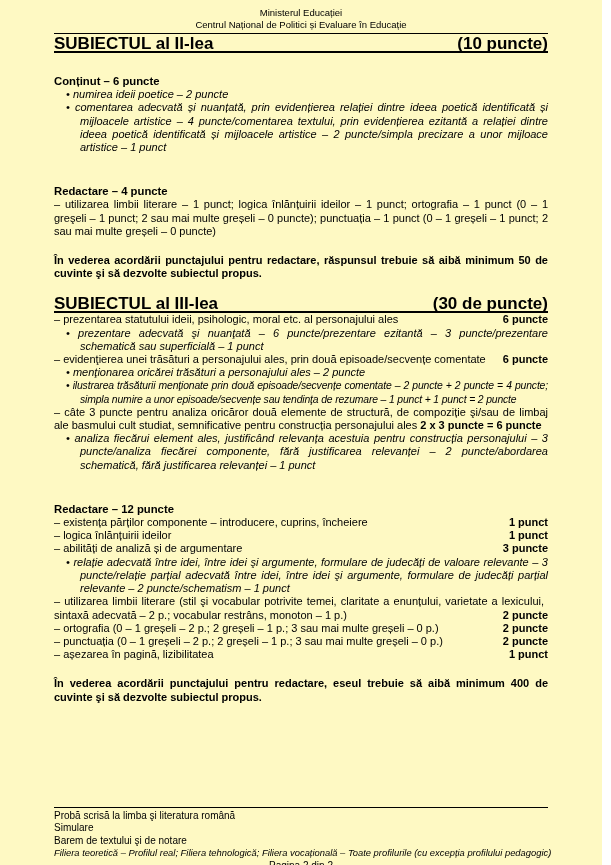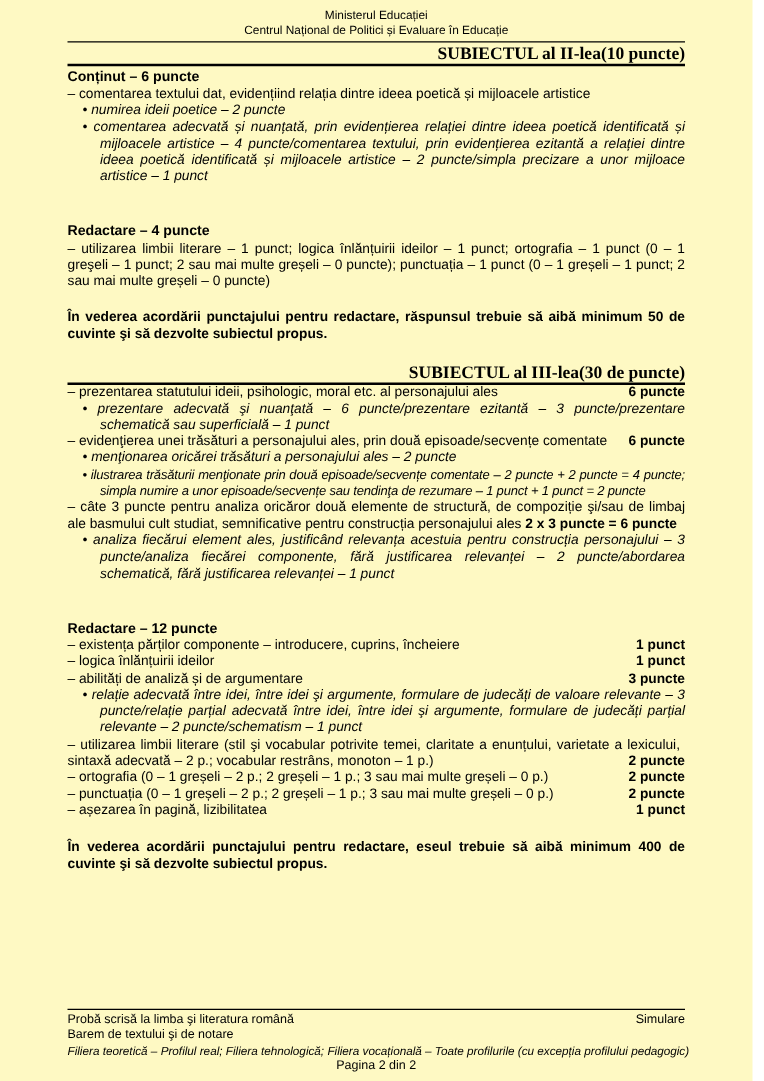--- a/index.html
+++ b/index.html
@@ -14,47 +14,46 @@
     width:602px; height:865px;
     background:#fef9c3;
     overflow:hidden;
     padding:0 54px;
   }
   
   .doc-header { text-align:center; font-size:9.5px; line-height:11.5px; padding-top:7px; }
   .header-rule { border-bottom:1px solid #000; margin-top:3px; }
   
   .subject-row {
-    display:flex; justify-content:flex-end; align-items:flex-end;
-    font-weight:bold; font-size:14px; line-height:13px;
+    display:flex; justify-content:space-between; align-items:flex-end;
+    font-weight:bold; font-size:17px; line-height:13px;
     padding:3px 0 1px 0;
     border-bottom:2px solid #000;
-    font-family:Liberation Serif, serif;
   }
   .subject-row.s3 { margin-top:14px; }
   
   .body-text { font-size:11px; line-height:13.2px; }
-  .sec-heading { font-weight:bold; font-size:11.3px; line-height:13.2px; margin-top:3px; }
+  .sec-heading { font-weight:bold; font-size:11.3px; line-height:13.2px; margin-top:22px; }
   .para { text-align:justify; }
   .bullet { padding-left:26px; text-indent:-14px; text-align:justify;font-style:italic; }
   .bullet::before { content:"\2022  "; }
   .condensed { font-size:10.4px; letter-spacing:-0.15px; line-height:13.2px; }
   .pts-row { position:relative; padding-right:4px; }
   .pts-row .pts { position:absolute; right:0; bottom:0; font-weight:bold; }
   .b { font-weight:bold; }
   .note { font-weight:bold; text-align:justify; margin-top:16px; }
   .gap-s { margin-top:31px; }
   
   .doc-footer {
     position:absolute; left:54px; right:54px; top:807px;
     border-top:1px solid #000;
     font-size:10px; line-height:12.4px;
     padding-top:2px;
   }
-  .footer-row1 { display:flex; justify-content:space-between; }
+  .footer-row1 { display:flex; justify-content:space-between;flex-direction:column; }
   .footer-italic { font-style:italic; font-size:9.4px; white-space:nowrap; }
   .footer-page { text-align:center; }
 </style>
 </head>
 <body>
 
 <div class="page">
 
   <div class="doc-header">
     <div>Ministerul Educației</div>
@@ -62,21 +61,20 @@
   </div>
   <div class="header-rule"></div>
 
   <div class="subject-row">
     <span>SUBIECTUL al II-lea</span>
     <span>(10 puncte)</span>
   </div>
 
   <div class="body-text">
     <div class="sec-heading">Conținut – 6 puncte</div>
-    <div class="para">– comentarea textului dat, evidențiind relația dintre ideea poetică și mijloacele artistice</div>
     <div class="bullet">numirea ideii poetice –  2 puncte</div>
     <div class="bullet">comentarea adecvată și nuanțată, prin evidențierea relației dintre ideea poetică identificată și mijloacele artistice – 4 puncte/comentarea textului, prin evidențierea ezitantă a relației dintre ideea poetică identificată și mijloacele artistice – 2 puncte/simpla precizare a unor mijloace artistice – 1 punct</div>
 
     <div class="sec-heading gap-s">Redactare – 4 puncte</div>
     <div class="para">– utilizarea limbii literare – 1 punct; logica înlănțuirii ideilor – 1 punct; ortografia – 1 punct (0 – 1 greşeli – 1 punct; 2 sau mai multe greșeli – 0 puncte); punctuația – 1 punct (0 – 1 greșeli – 1 punct; 2 sau mai multe greșeli – 0 puncte)</div>
 
     <div class="note">În vederea acordării punctajului pentru redactare, răspunsul trebuie să aibă minimum 50 de cuvinte şi să dezvolte subiectul propus.</div>
   </div>
 
   <div class="subject-row s3">

